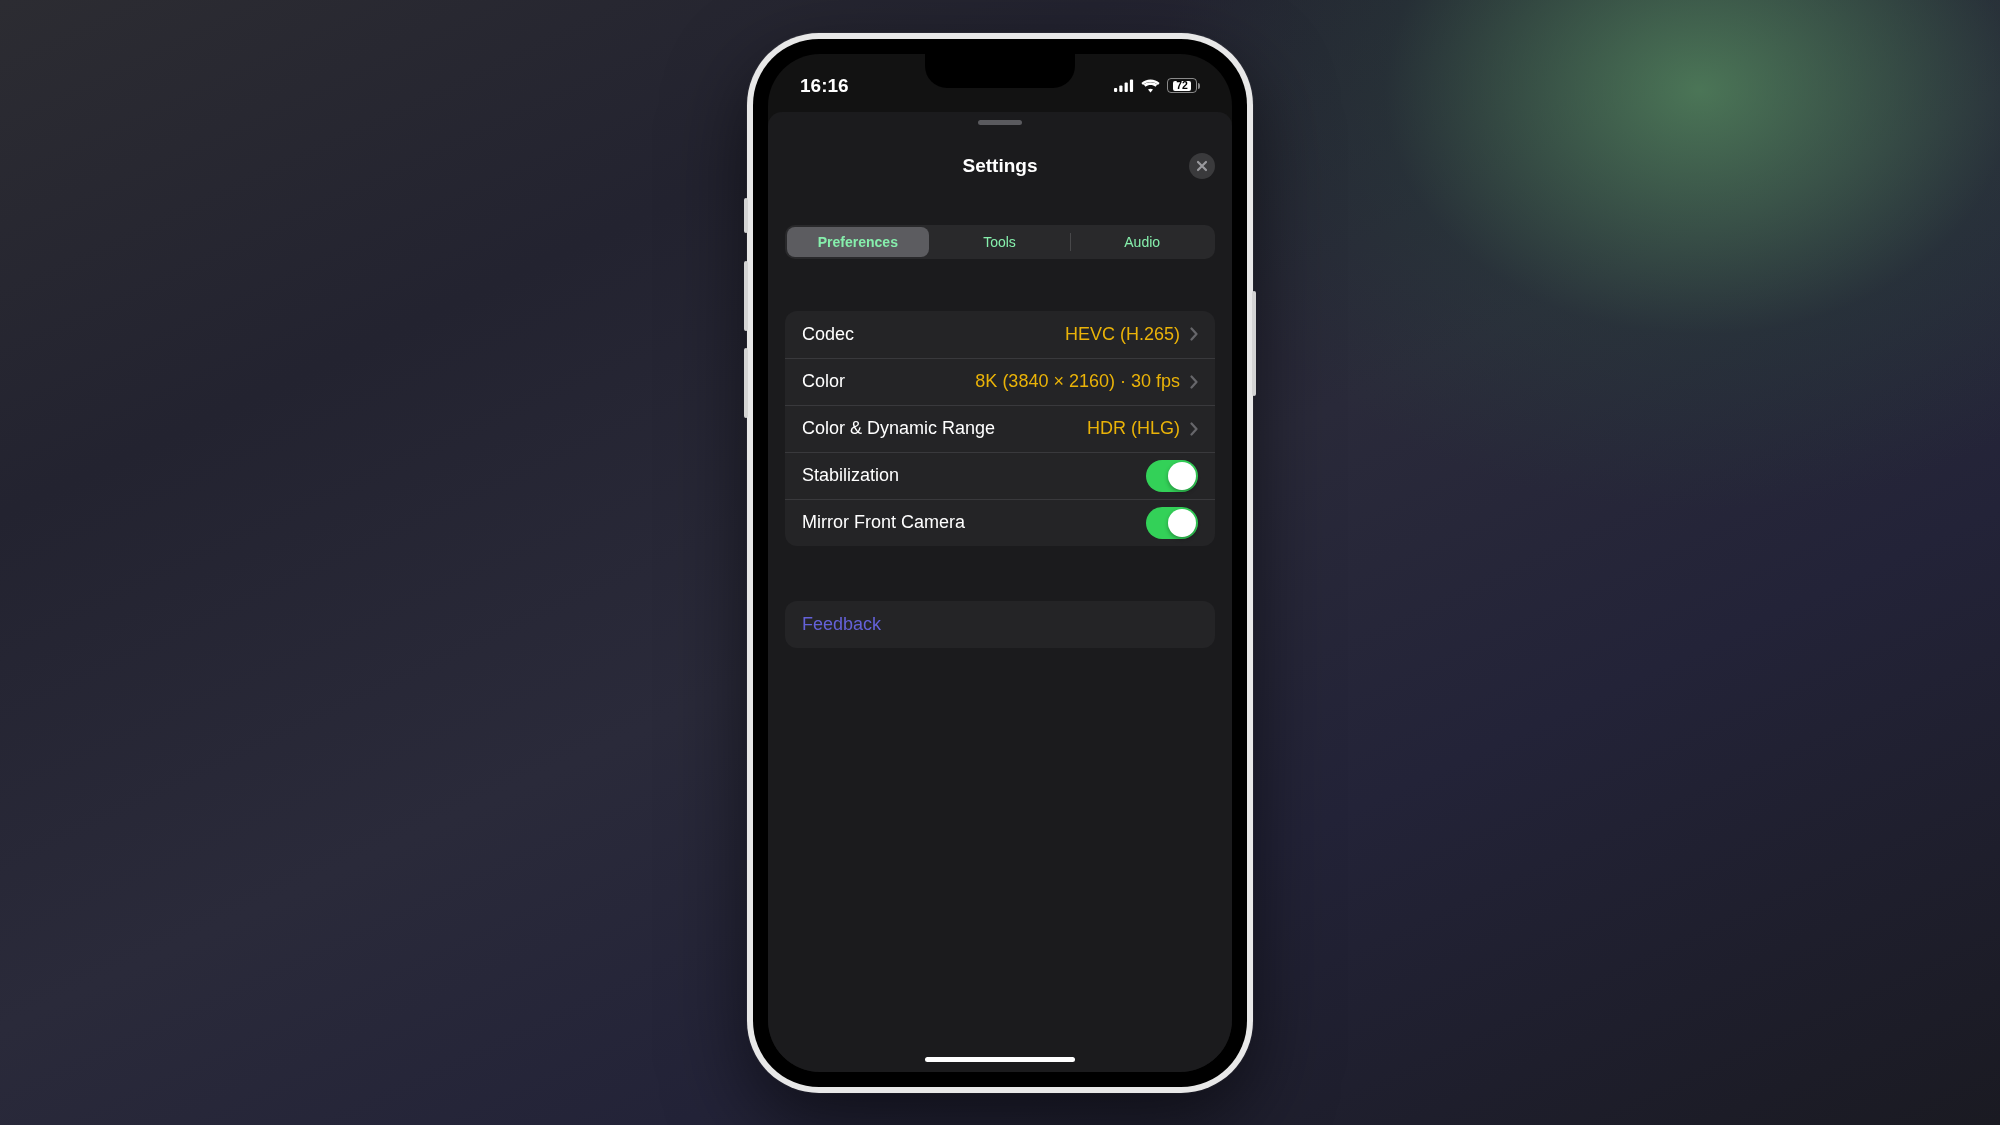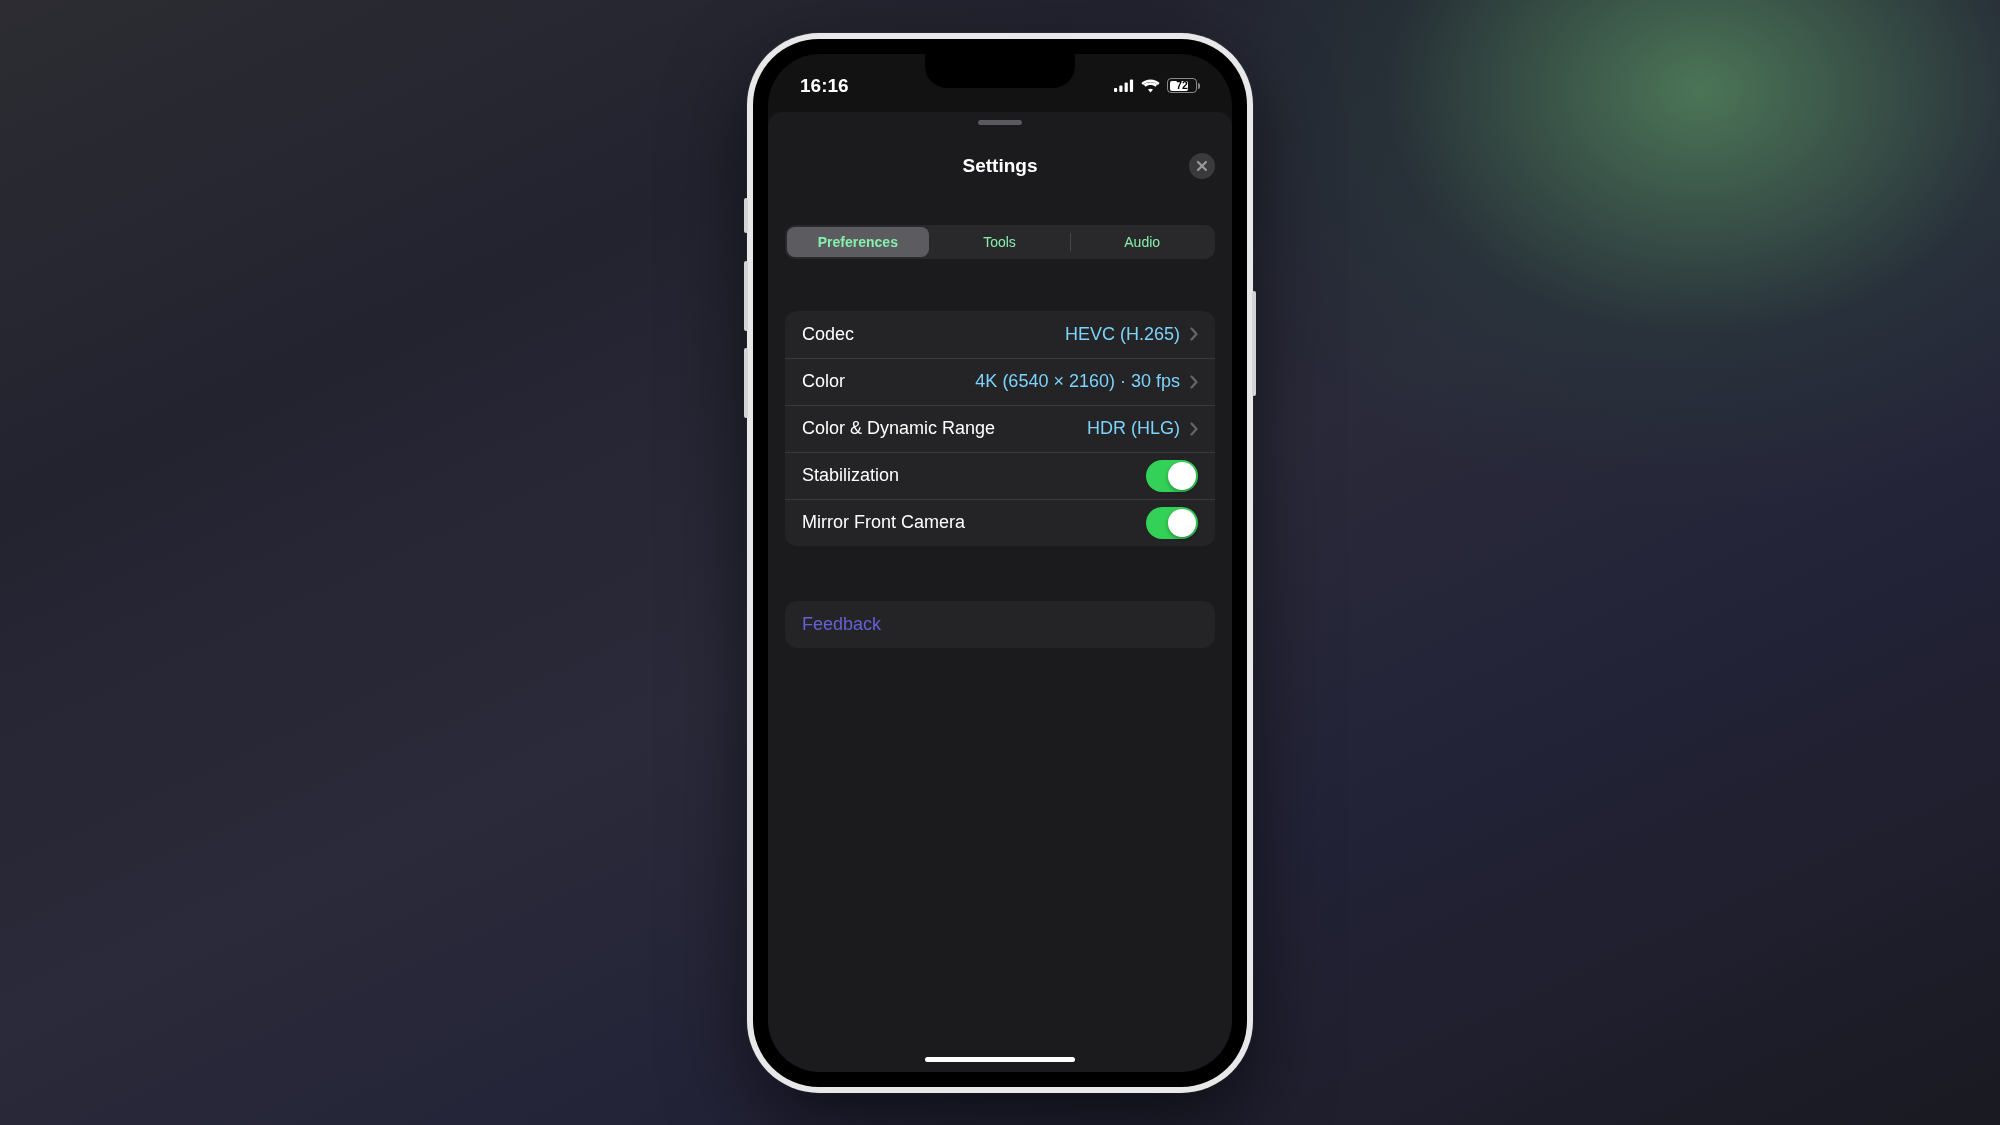--- a/index.html
+++ b/index.html
@@ -90,20 +90,21 @@
 
 .battery-body {
   width: 30px;
   height: 15px;
   border: 1.5px solid rgba(255,255,255,0.5);
   border-radius: 4px;
   padding: 1.5px;
   position: relative;
   display: flex;
   align-items: center;
+  justify-content: center;
 }
 
 .battery-fill {
   height: 100%;
   width: 72%;
   background: #fff;
   border-radius: 2px;
   position: relative;
 }
 
@@ -238,21 +239,21 @@
   text-align: center;
 }
 
 .row-right {
   display: flex;
   align-items: center;
   gap: 10px;
 }
 
 .row-value {
-  color: #7dd3fc;
+  color: #eab308;
   font-size: 18px;
 }
 
 .chevron svg { display: block; }
 
 .link-label {
   color: #6461d8;
   font-size: 18px;
 }
 
@@ -375,21 +376,21 @@
               <span class="chevron">
                 <svg width="8" height="14" viewBox="0 0 8 14">
                     <path d="M1.5 1.5 L6.5 7 L1.5 12.5" stroke="#66666a" stroke-width="2.2" fill="none" stroke-linecap="round" stroke-linejoin="round"></path>
                   </svg>
               </span>
             </div>
           </div>
           <div class="row">
             <span class="row-label">Color</span>
             <div class="row-right">
-              <span class="row-value">4K (6540 × 2160) · 30 fps</span>
+              <span class="row-value">8K (3840 × 2160) · 30 fps</span>
               <span class="chevron">
                 <svg width="8" height="14" viewBox="0 0 8 14">
                     <path d="M1.5 1.5 L6.5 7 L1.5 12.5" stroke="#66666a" stroke-width="2.2" fill="none" stroke-linecap="round" stroke-linejoin="round"></path>
                   </svg>
               </span>
             </div>
           </div>
           <div class="row">
             <span class="row-label">Color &amp; Dynamic Range</span>
             <div class="row-right">

